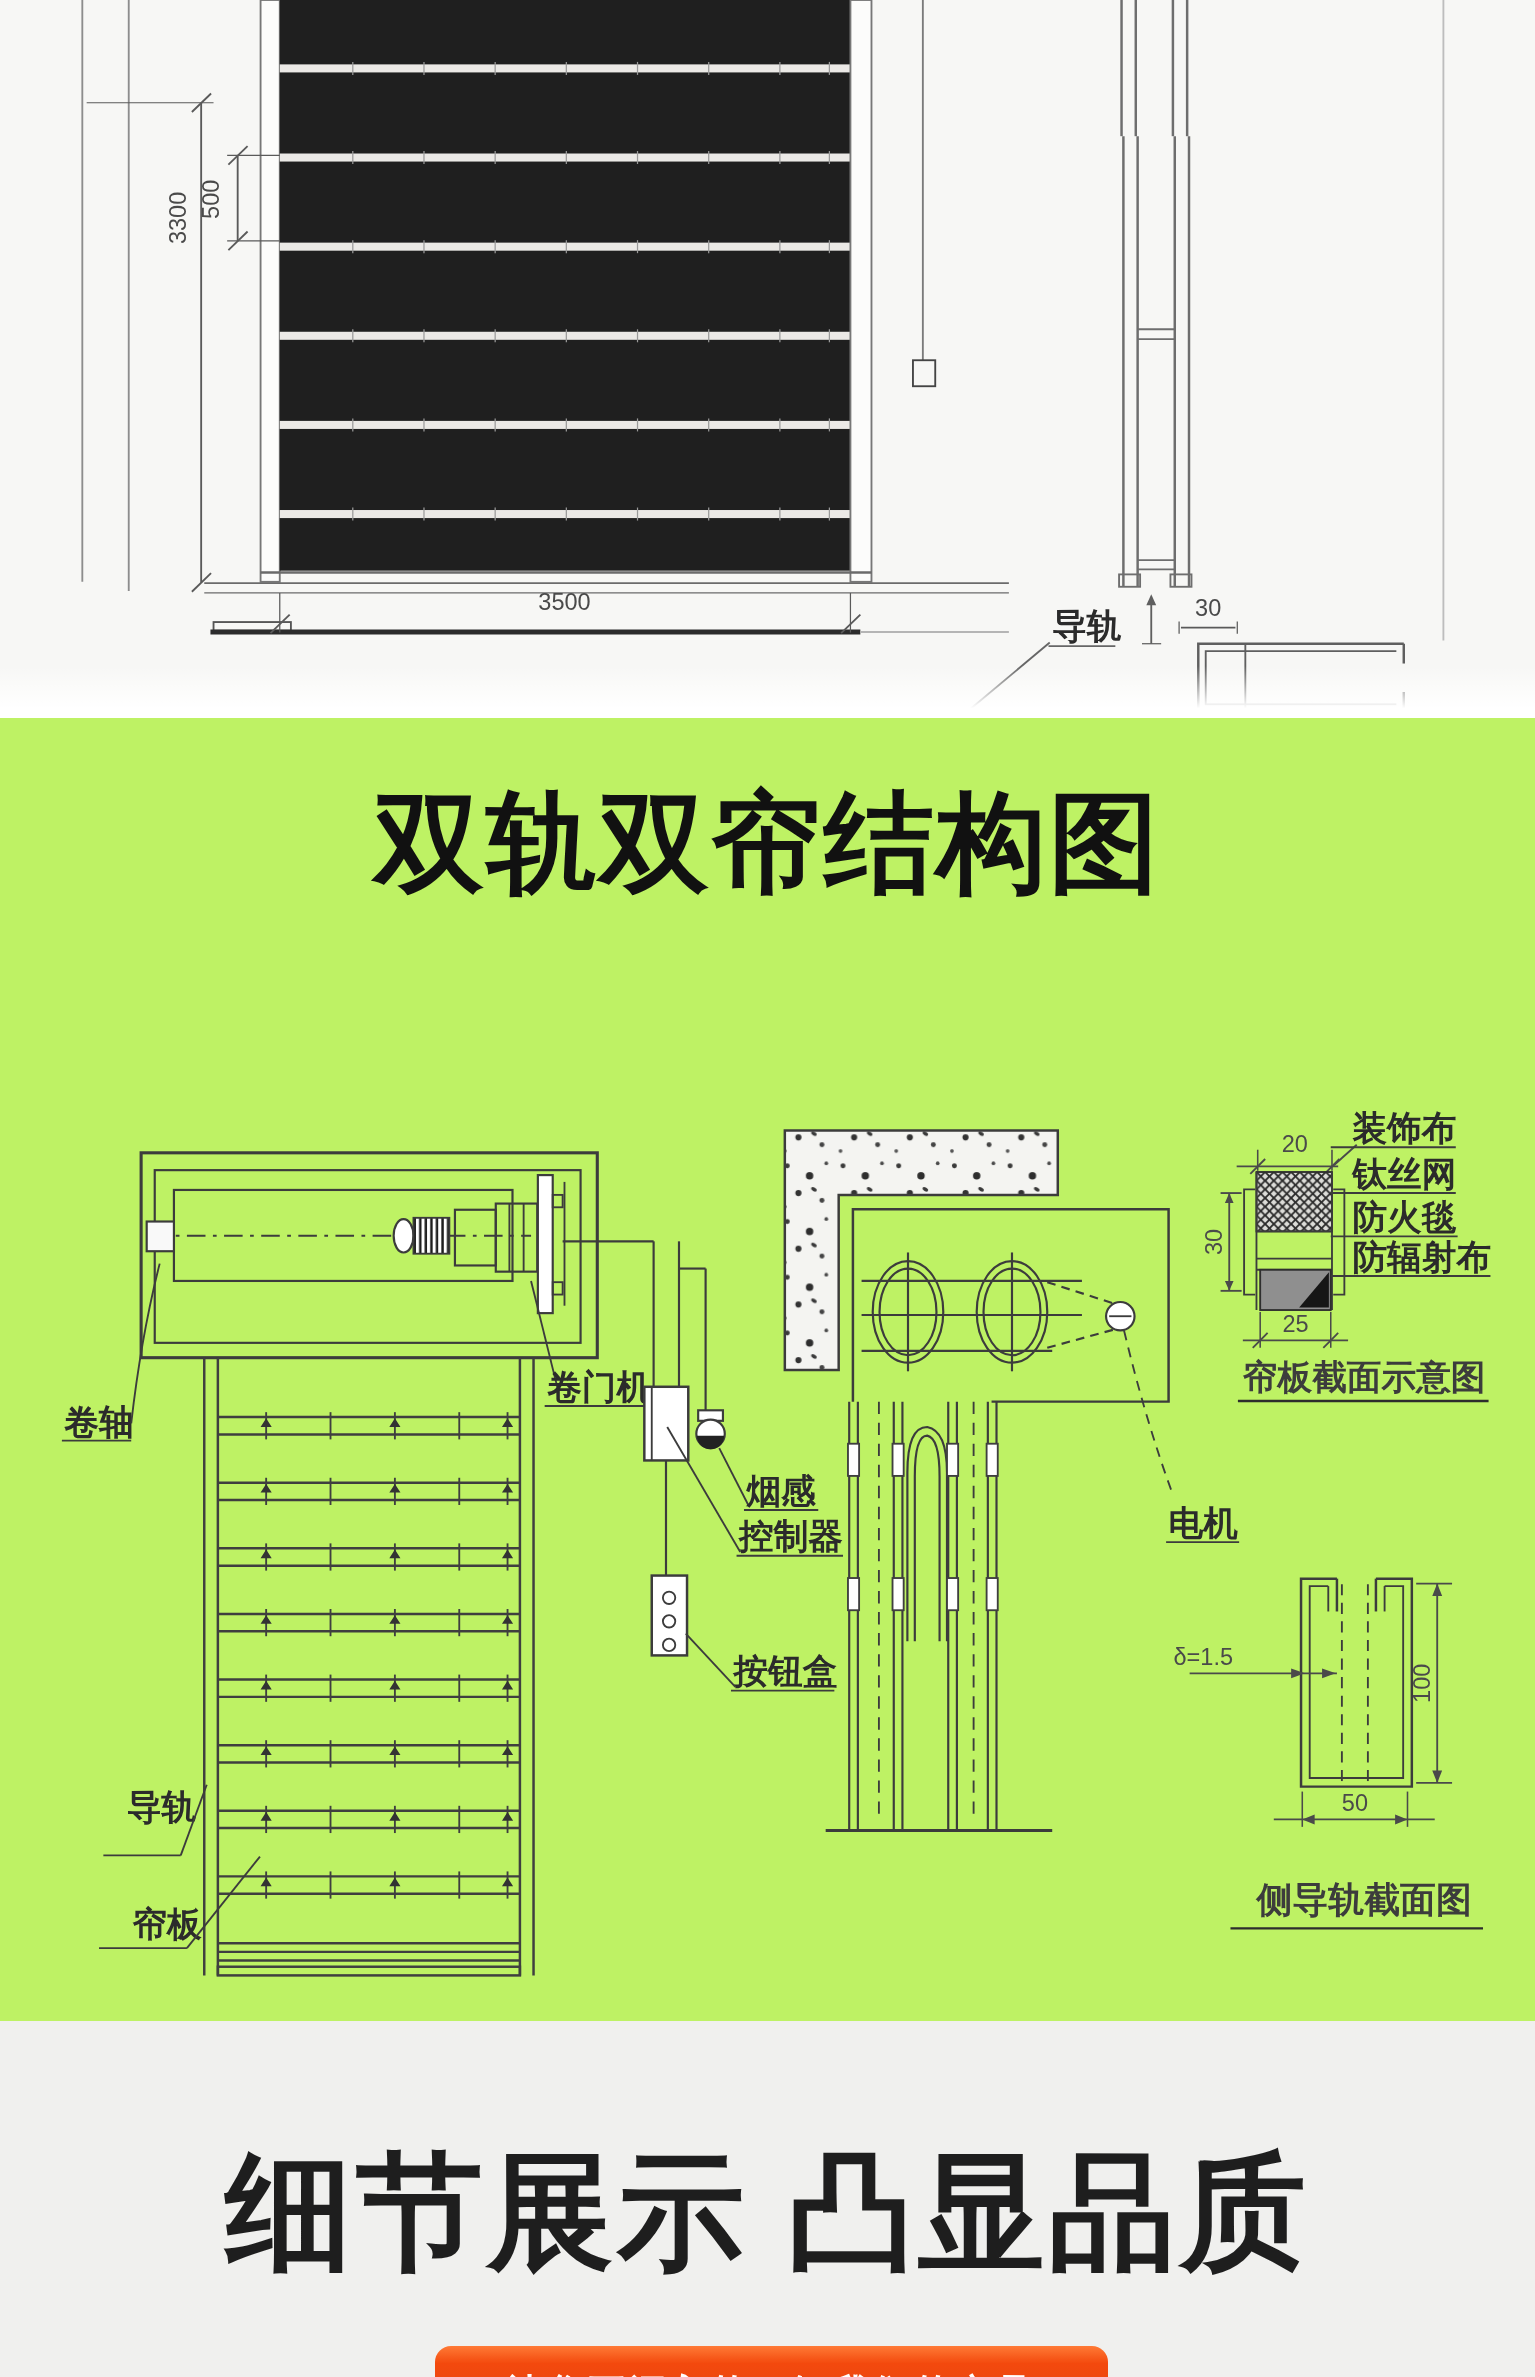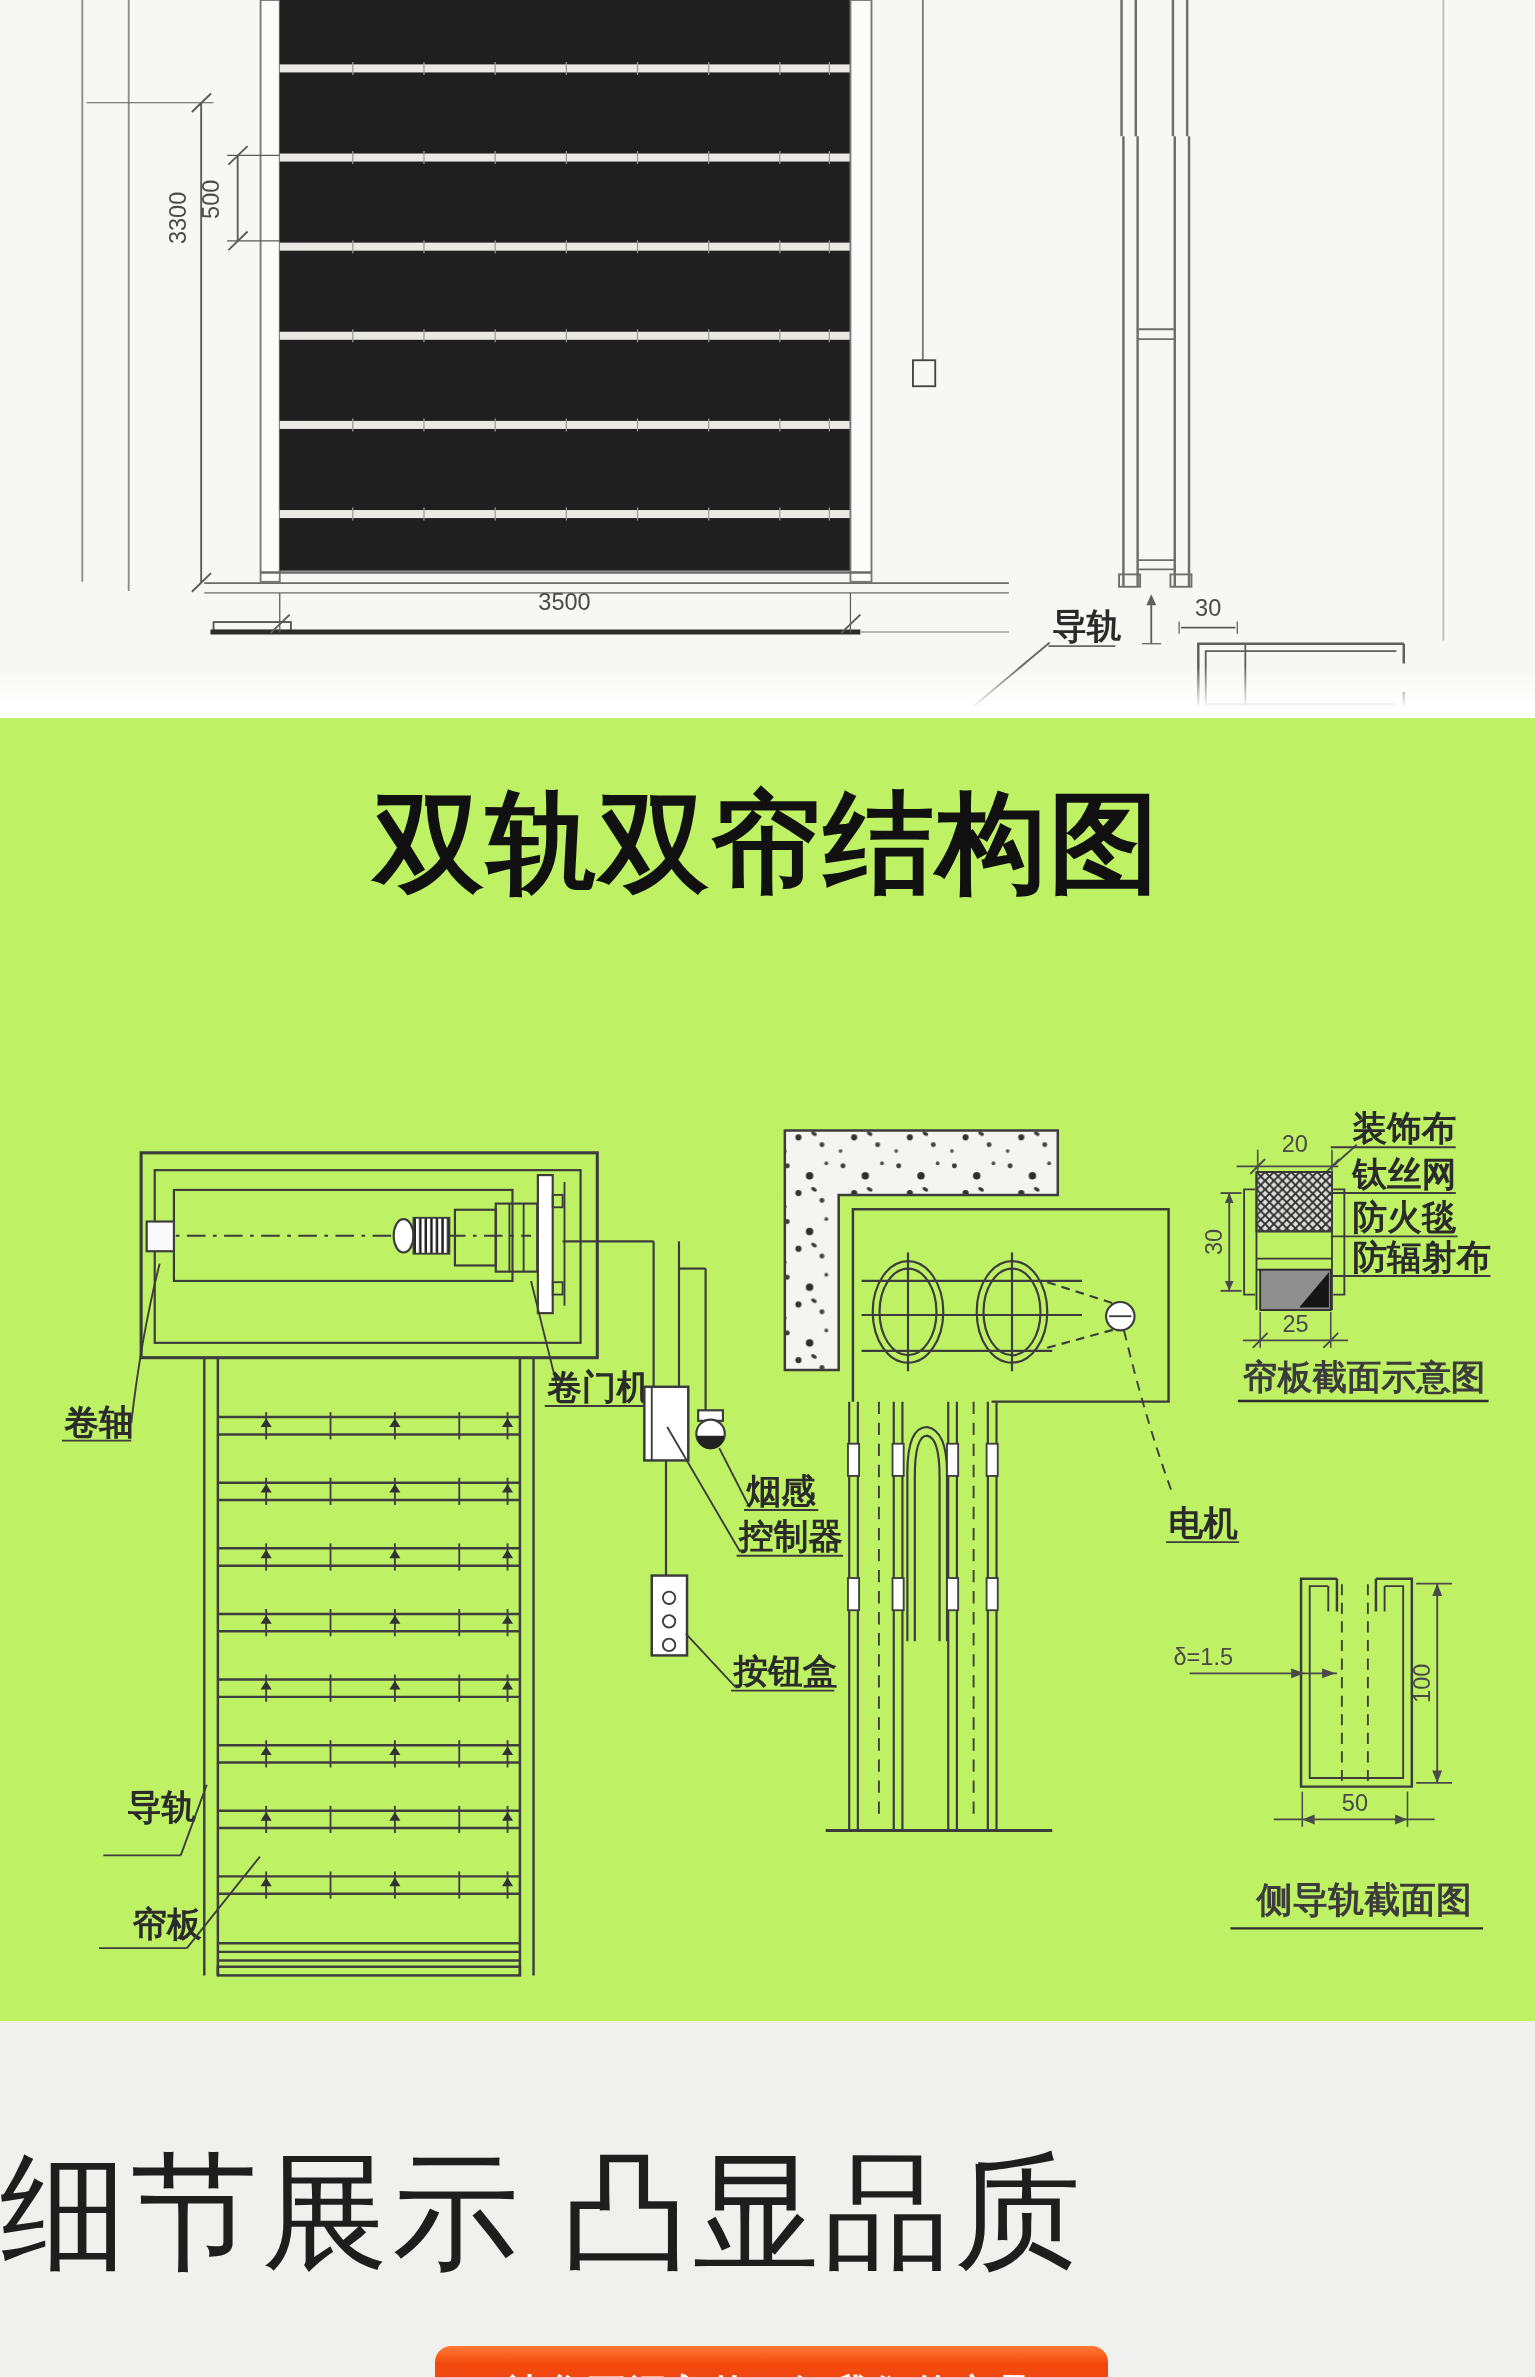--- a/index.html
+++ b/index.html
@@ -10,22 +10,22 @@
   #scan{top:0;left:0;width:1535px;height:718px;background:#f7f7f5;}
   #scan-fade{top:666px;left:0;width:1535px;height:53px;
              background:linear-gradient(180deg,rgba(255,255,255,0),#ffffff 80%);}
   
   #mid{top:718px;left:0;width:1535px;height:1303px;background:#bef264;padding-left:12px;}
   #main-title{top:59px;left:0;width:1535px;text-align:center;
       font-size:110px;font-weight:900;color:#111;letter-spacing:2.5px;line-height:1.2;}
   #structure-svg{top:272px;left:0;}
   
   #footer{top:2021px;left:0;width:1535px;height:357px;background:#f0f0ee;}
-  #footer-headline{top:108px;left:0;width:1535px;
-      font-size:127px;font-weight:400;color:#1e1e1e;letter-spacing:3.7px;}
+  #footer-headline{top:108px;left:0;width:1535px;text-align:center;
+      font-size:127px;font-weight:700;color:#1e1e1e;letter-spacing:3.7px;}
   #promo-banner{top:325px;left:435px;width:673px;height:32px;
       border-radius:16px 16px 0 0;overflow:hidden;cursor:pointer;
       background:linear-gradient(180deg,#ff7a35 0%,#f3490d 55%,#ef4810 100%);}
   #promo-banner span{display:block;margin-top:22px;text-align:center;
       color:#fff;font-size:37px;font-weight:700;letter-spacing:3.7px;white-space:nowrap;}
   svg text{fill:#3c3c3c;}
   svg .lbl{font-size:56px;font-weight:600;fill:#2b2b2b;}
   svg .dim{font-size:38px;fill:#4a4a4a;}
 </style>
 </head>

